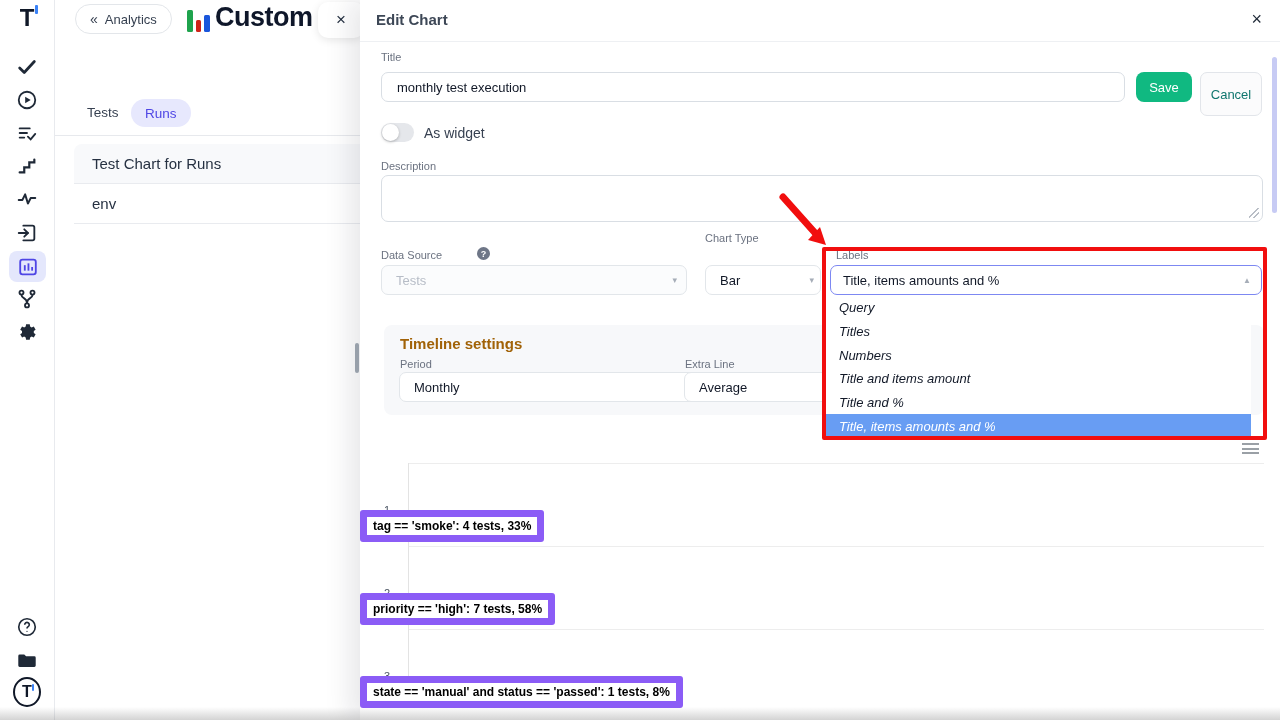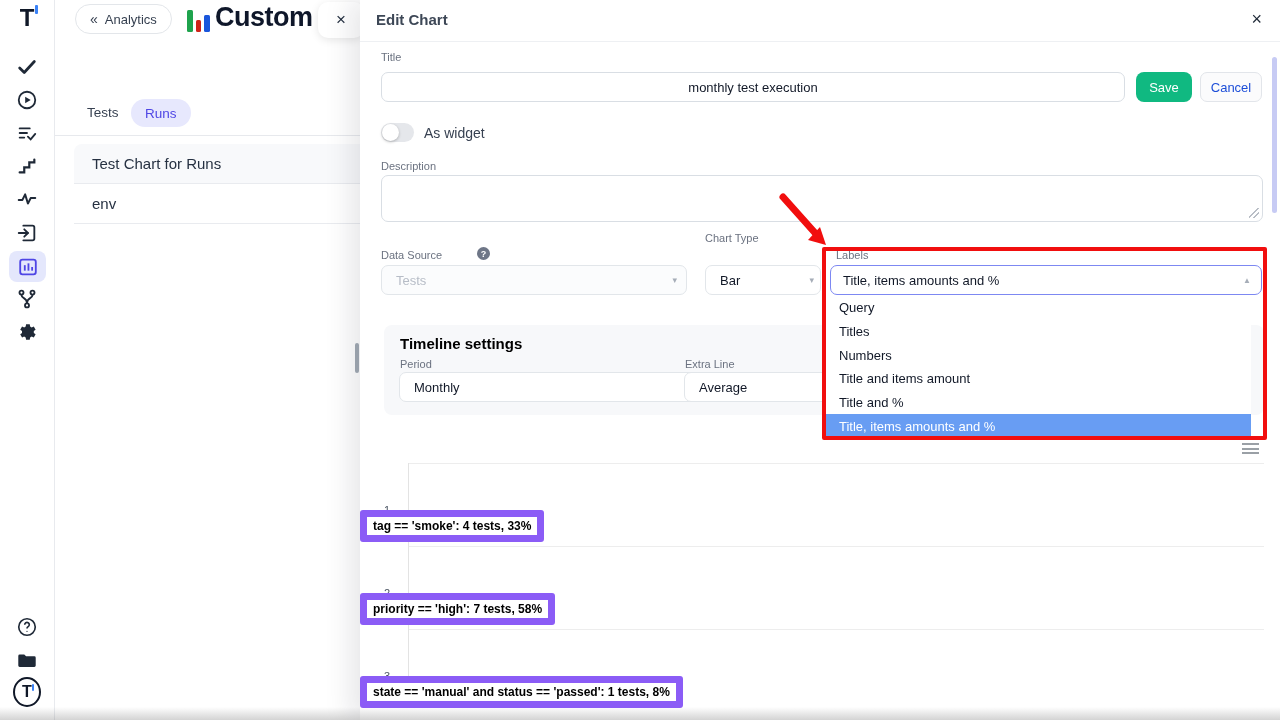--- a/index.html
+++ b/index.html
@@ -39,45 +39,45 @@
   .drag-handle { position:absolute; left:355px; top:343px; width:3.5px; height:30px; background:#98a0aa; border-radius:2px; z-index:30; cursor:col-resize; }
 
   
   .panel { position:absolute; left:360px; top:0; width:920px; height:720px; background:#fff; box-shadow:-10px 0 25px rgba(15,23,42,0.10); z-index:10; }
   .panel-header { position:absolute; left:0; top:0; width:100%; height:42px; border-bottom:1px solid #eef0f3; }
   .panel-title { position:absolute; left:16px; top:11px; font-size:15px; font-weight:700; color:#3d4756; }
   .panel-close { position:absolute; right:18px; top:9px; font-size:18px; color:#1f2937; cursor:pointer; }
   .v-scrollbar { position:absolute; right:3px; top:57px; width:5px; height:156px; background:#c7cbf4; border-radius:3px; cursor:grab; }
 
   .fld-label { position:absolute; font-size:11px; color:#6b7280; }
-  .text-input { position:absolute; left:21px; top:72px; width:744px; height:30px; border:1px solid #d9dee4; border-radius:7px; padding:0 15px; font-size:13px; color:#111827; font-family:"Liberation Sans",sans-serif; outline:none; background:#fff;text-align:center; }
+  .text-input { position:absolute; left:21px; top:72px; width:744px; height:30px; border:1px solid #d9dee4; border-radius:7px; padding:0 15px; font-size:13px; color:#111827; font-family:"Liberation Sans",sans-serif; outline:none; background:#fff; }
   .btn-save { position:absolute; left:776px; top:72px; width:56px; height:30px; background:#10b981; border:none; border-radius:8px; color:#fff; font-size:13px; cursor:pointer; font-family:"Liberation Sans",sans-serif; }
-  .btn-cancel { position:absolute; left:840px; top:72px; width:62px; height:30px; background:#fbfbfc; border:1px solid #e2e5ea; border-radius:7px; color:#1d4ed8; font-size:13px; cursor:pointer; font-family:"Liberation Sans",sans-serif; }
+  .btn-cancel { position:absolute; left:840px; top:72px; width:62px; height:44px; background:#fbfbfc; border:1px solid #e2e5ea; border-radius:7px; color:#0f766e; font-size:13px; cursor:pointer; font-family:"Liberation Sans",sans-serif; }
 
   .toggle { position:absolute; left:21px; top:123px; width:33px; height:19px; background:#e5e7eb; border-radius:10px; cursor:pointer; }
   .toggle .knob { position:absolute; left:1px; top:1px; width:17px; height:17px; background:#fff; border-radius:50%; box-shadow:0 1px 3px rgba(0,0,0,0.25); }
   .toggle-label { position:absolute; left:64px; top:125px; font-size:14px; color:#374151; }
 
   .desc-area { position:absolute; left:21px; top:175px; width:882px; height:47px; border:1px solid #d9dee4; border-radius:7px; background:#fff; cursor:text; }
   .resize-grip { position:absolute; right:3px; bottom:3px; width:10px; height:10px;
     background:linear-gradient(135deg, transparent 0 44%, #b9bec6 44% 52%, transparent 52% 68%, #b9bec6 68% 76%, transparent 76%); }
 
   .select { position:absolute; height:30px; border:1px solid #e2e6ea; border-radius:7px; background:#fff; display:flex; align-items:center; padding:0 14px; font-size:13px; color:#111827; cursor:pointer; }
   .select .caret { position:absolute; right:9px; font-size:9px; color:#a6adb8; }
   .select.disabled { background:#fbfcfd; color:#b7bdc7; cursor:default; }
   .help-badge { position:absolute; left:96px; top:-2px; width:13px; height:13px; background:#6e7687; color:#fff; border-radius:50%; font-size:9px; font-weight:700; display:flex; align-items:center; justify-content:center; }
 
   .timeline-box { position:absolute; left:24px; top:325px; width:880px; height:90px; background:#f7f8fa; border-radius:8px; }
-  .timeline-title { position:absolute; left:16px; top:10px; font-size:15px; font-weight:600; color:#000000; }
+  .timeline-title { position:absolute; left:16px; top:10px; font-size:15px; font-weight:600; color:#a16207; }
   .tl-label { position:absolute; font-size:11px; color:#6b7280; }
 
   
   .labels-select { position:absolute; left:470px; top:265px; width:432px; height:30px; border:1.5px solid #7d88f2; border-radius:7px; background:#fff; display:flex; align-items:center; padding:0 12px; font-size:13px; color:#111827; z-index:22; cursor:pointer; }
   .labels-select .caret { position:absolute; right:10px; font-size:8px; color:#a6adb8; }
-  .labels-options { position:absolute; left:466px; top:296px; width:425px; height:142px; background:#fff; z-index:21; display:flex; flex-direction:column; }
+  .labels-options { position:absolute; left:466px; top:296px; width:425px; height:142px; background:#fff; z-index:21; display:flex; flex-direction:column;font-style:italic; }
   .opt { flex:1; display:flex; align-items:center; padding-left:13px; font-size:13px; color:#111827; cursor:pointer; }
   .opt.selected { background:#689df3; color:#fff; }
 
   
   .anno-rect { position:absolute; left:462px; top:247px; width:445px; height:193px; border:4px solid #f10e0e; border-radius:2px; z-index:25; pointer-events:none; }
   .anno-arrow { position:absolute; left:415px; top:192px; width:62px; height:62px; z-index:26; pointer-events:none; }
 
   
   .chart-menu { position:absolute; left:882px; top:443px; width:17px; height:13px; cursor:pointer; }
   .chart-menu i { display:block; height:2px; background:#9aa0a6; margin-bottom:2.6px; }

